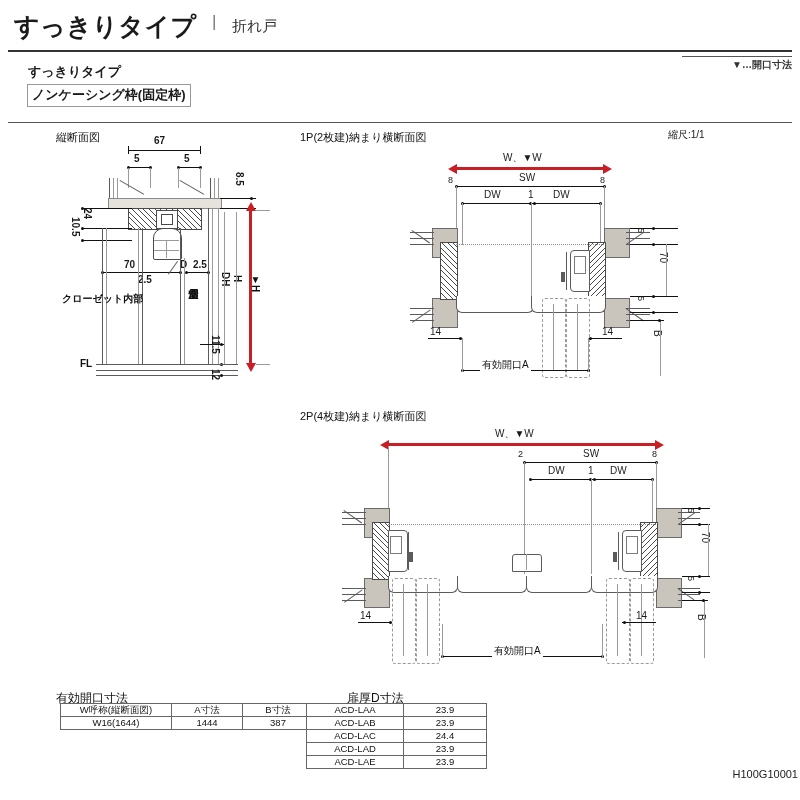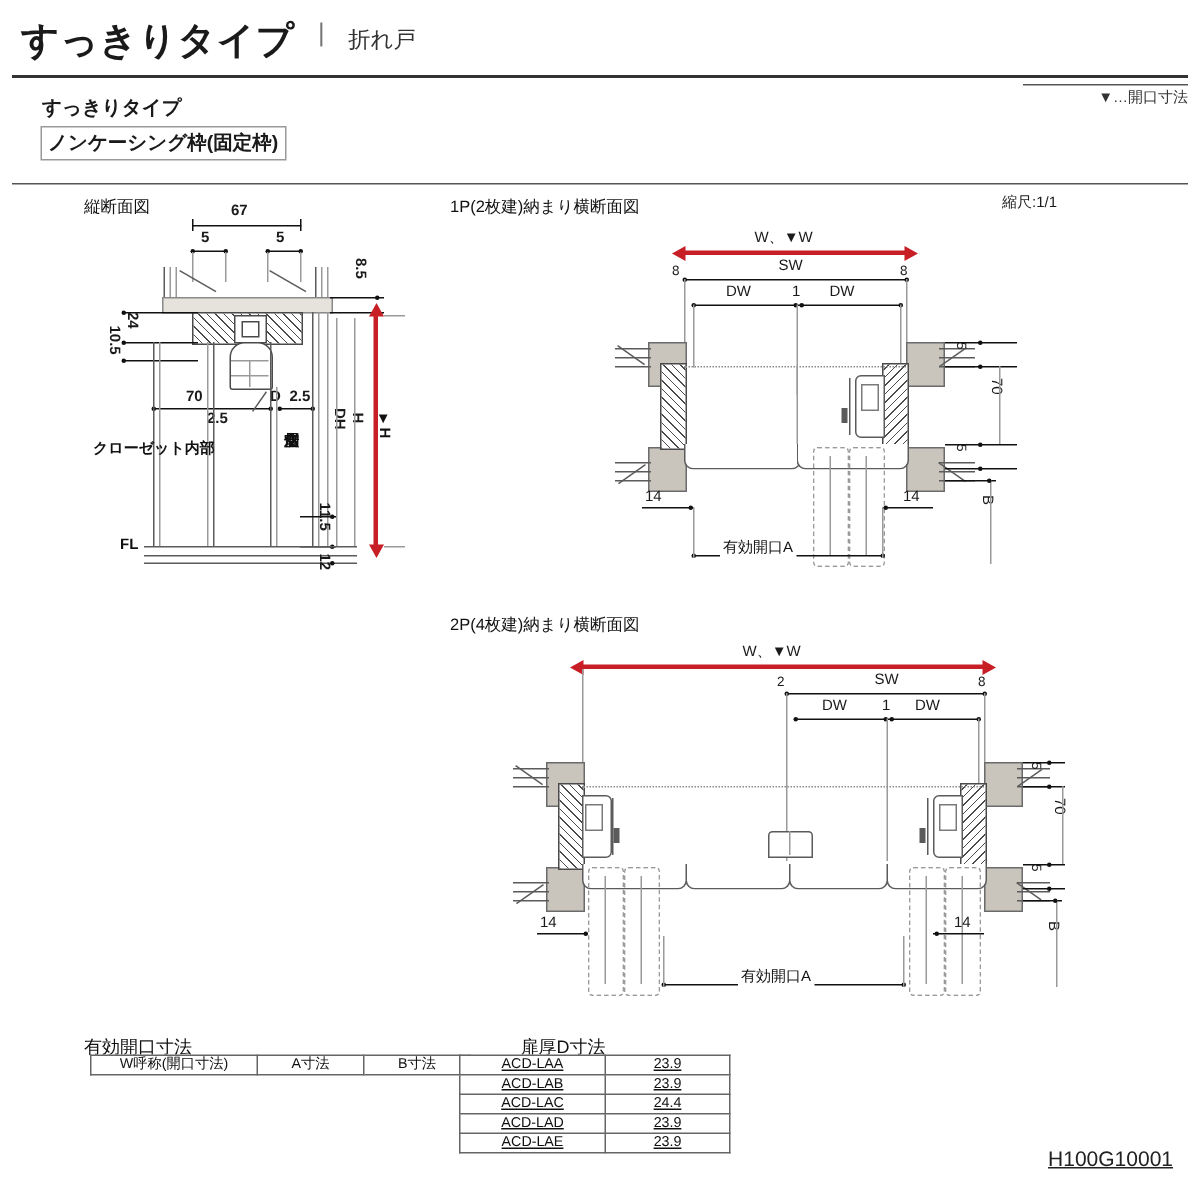--- a/index.html
+++ b/index.html
@@ -43,21 +43,21 @@
   #frame-badge {
     left: 27px; top: 84px;
     font-size: 13px; font-weight: bold;
     border: 1px solid #999;
     padding: 1px 4px 2px 4px;
     background: #fff;
     color: #1a1a1a;
   }
   #opening-note {
     right: 8px; top: 58px;
-    font-size: 10px; color: #333;
+    font-size: 10px; color: #333; font-weight: bold;
   }
   #opening-note-rule {
     right: 8px; top: 56px; width: 110px; height: 1px; background: #555;
   }
   #content-rule {
     left: 8px; top: 122px; width: 784px; height: 1px;
     background: #555;
   }
 
   
@@ -139,22 +139,22 @@
   table.spec th, table.spec td {
     border: 1px solid #666;
     text-align: center;
     padding: 0px 2px;
     height: 12px;
     line-height: 12px;
     font-weight: normal;
     white-space: nowrap;
   }
   #footer-code {
-    right: 18px; bottom: 20px;
-    font-size: 14px; color: #222; text-decoration: underline;
+    right: 2px; bottom: 20px;
+    font-size: 11px; color: #222;
   }
 </style>
 </head>
 <body>
 
 <div class="abs" id="header-title">すっきりタイプ</div>
 <div class="abs" id="header-sep">|</div>
 <div class="abs" id="header-subtitle">折れ戸</div>
 <div class="abs" id="header-rule"></div>
 
@@ -500,31 +500,36 @@
   <div class="abs tick" style="left:301px; top:231px;"></div>
   <div class="abs ln-v-l" style="left:142px; top:200px; height:34px;"></div>
   <div class="abs ln-v-l" style="left:302px; top:200px; height:34px;"></div>
   <div class="abs jp-txt" style="left:192px; top:220px; background:#fff; padding:0 2px;">有効開口A</div>
 </div>
 
 <div class="abs tbl-cap" style="left:56px; top:690px;">有効開口寸法</div>
 <table class="spec abs" style="left:60px; top:703px;">
   <thead>
     <tr>
-      <th style="width:106px;">W呼称(開口寸法)</th>
+      <th style="width:106px;">W呼称(縦断面図)</th>
       <th style="width:66px;">A寸法</th>
       <th style="width:66px;">B寸法</th>
     </tr>
   </thead>
   <tbody>
+    <tr>
+      <td>W16(1644)</td>
+      <td>1444</td>
+      <td>387</td>
+    </tr>
   </tbody>
 </table>
 
 <div class="abs tbl-cap" style="left:306px; top:690px;margin-left:41px;">扉厚D寸法</div>
-<table class="spec abs" style="left:306px; top:703px;text-decoration:underline;">
+<table class="spec abs" style="left:306px; top:703px;">
   <tbody>
     <tr>
       <td style="width:92px;">ACD-LAA</td>
       <td style="width:78px;">23.9</td>
     </tr>
     <tr>
       <td>ACD-LAB</td>
       <td>23.9</td>
     </tr>
     <tr>

